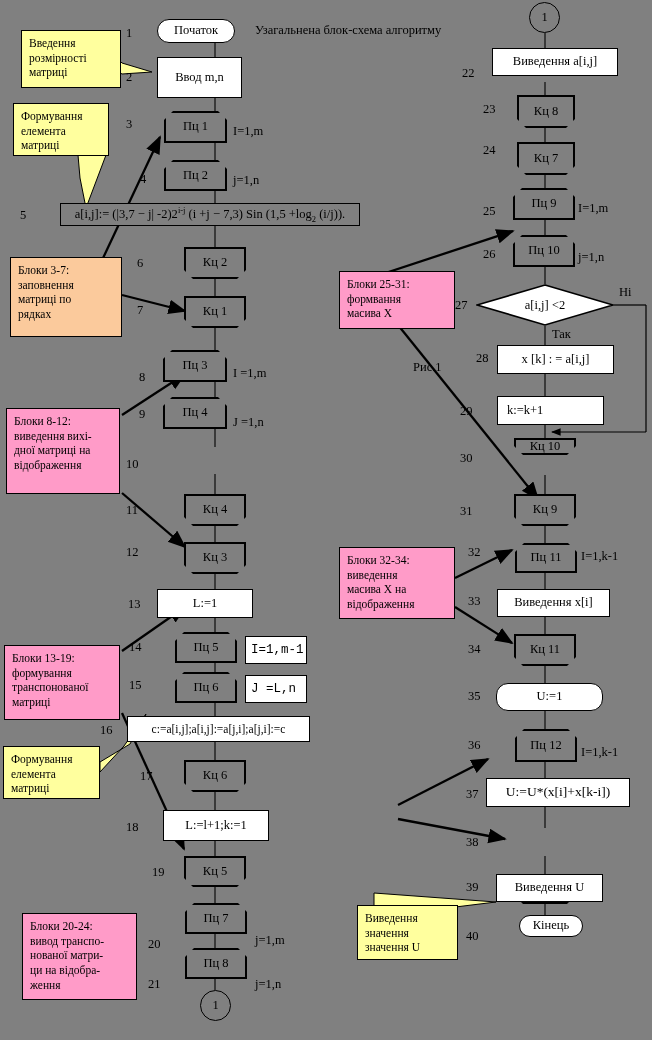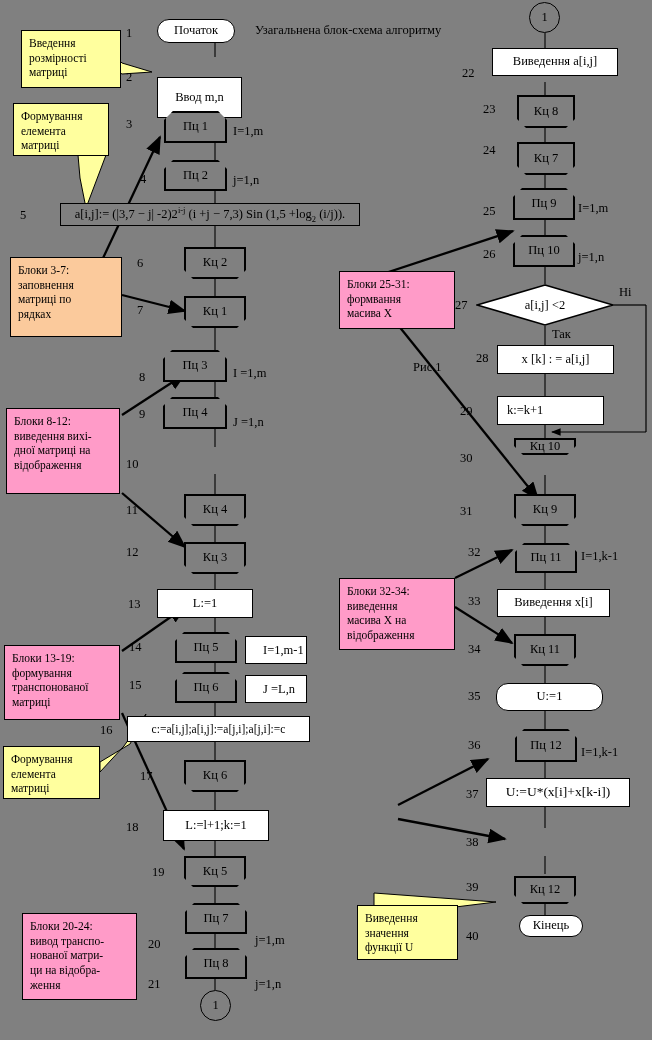--- a/index.html
+++ b/index.html
@@ -84,23 +84,23 @@
   }
   .num { font-size: 12.5px; }
   .title-txt { font-size: 12.5px; }
   
   .sidebox {
     position: absolute;
     background: #ffffff;
     border: 1px solid #000;
     box-sizing: border-box;
     display: flex; align-items: center;
-    padding-left: 17px;
+    padding-left: 5px;
     font-size: 12.5px;
-    font-family: Liberation Serif, serif;
+    font-family: Liberation Mono, monospace;
   }
   
   .note {
     position: absolute;
     box-sizing: border-box;
     border: 1px solid #000;
     font-size: 11.5px;
     font-family: "Liberation Serif", serif;
     color: #000;
     padding: 5px 6px 4px 7px;
@@ -239,21 +239,21 @@
       <polygon points="374,893 496,902 374,917"></polygon>
     </g>
   </svg>
 
   <div class="txt title-txt" style="left:255px; top:23px;">Узагальнена блок-схема алгоритму</div>
   <div class="txt" style="left:413px; top:360px;">Рис.1</div>
 
   <div class="node term" style="left:157px; top:19px; width:78px; height:24px;">Початок</div>
   <div class="txt num" style="left:126px; top:26px;">1</div>
 
-  <div class="node proc" style="left:157px; top:57px; width:85px; height:41px;margin-top:20px;">Ввод m,n</div>
+  <div class="node proc" style="left:157px; top:57px; width:85px; height:41px;">Ввод m,n</div>
   <div class="txt num" style="left:126px; top:70px;">2</div>
 
   <div class="node loopstart" style="left:164px; top:111px; width:63px; height:32px;">Пц 1</div>
   <div class="txt num" style="left:126px; top:117px;">3</div>
   <div class="txt" style="left:233px; top:124px;">I=1,m</div>
 
   <div class="node loopstart" style="left:164px; top:160px; width:63px; height:31px;">Пц 2</div>
   <div class="txt num" style="left:140px; top:172px;">4</div>
   <div class="txt" style="left:233px; top:173px;">j=1,n</div>
 
@@ -374,20 +374,21 @@
   <div class="node loopstart" style="left:515px; top:729px; width:62px; height:33px;">Пц 12</div>
   <div class="txt num" style="left:468px; top:738px;">36</div>
   <div class="txt" style="left:581px; top:745px;">I=1,k-1</div>
 
   <div class="node proc" style="left:486px; top:778px; width:144px; height:29px; font-size:13.5px;">U:=U*(x[i]+x[k-i])</div>
   <div class="txt num" style="left:466px; top:787px;">37</div>
 
   <div class="node loopend" style="left:514px; top:828px; width:62px; height:28px;margin-top:48px;">Кц 12</div>
   <div class="txt num" style="left:466px; top:835px;">38</div>
 
+  <div class="node proc" style="left:496px; top:874px; width:107px; height:28px;">Виведення U</div>
   <div class="txt num" style="left:466px; top:880px;">39</div>
 
   <div class="node term" style="left:519px; top:915px; width:64px; height:22px;">Кінець</div>
   <div class="txt num" style="left:466px; top:929px;">40</div>
 
   <div class="note note-orange" style="left:10px; top:257px; width:112px; height:80px;">
     <div>Блоки  3-7:</div>
     <div>заповнення</div>
     <div>матриці по</div>
     <div>рядках</div>
@@ -414,21 +415,21 @@
     <div>ци на відобра-</div>
     <div>ження</div>
   </div>
 
   <div class="note note-pink" style="left:339px; top:271px; width:116px; height:58px;">
     <div>Блоки  25-31:</div>
     <div>формвання</div>
     <div>масива X</div>
   </div>
 
-  <div class="note note-pink" style="left:339px; top:578px; width:116px; height:72px;">
+  <div class="note note-pink" style="left:339px; top:547px; width:116px; height:72px;">
     <div>Блоки  32-34:</div>
     <div>виведення</div>
     <div>масива X на</div>
     <div>відображення</div>
   </div>
 
 
   <div class="callout-box" style="left:21px; top:30px; width:100px; height:58px;">
     <div>Введення</div>
     <div>розмірності</div>
@@ -443,16 +444,16 @@
 
   <div class="callout-box" style="left:3px; top:746px; width:97px; height:53px;">
     <div>Формування</div>
     <div>елемента</div>
     <div>матриці</div>
   </div>
 
   <div class="callout-box" style="left:357px; top:905px; width:101px; height:55px;">
     <div>Виведення</div>
     <div>значення</div>
-    <div>функції U</div>
+    <div>значення U</div>
   </div>
 
 </div>
 
 </body></html>

